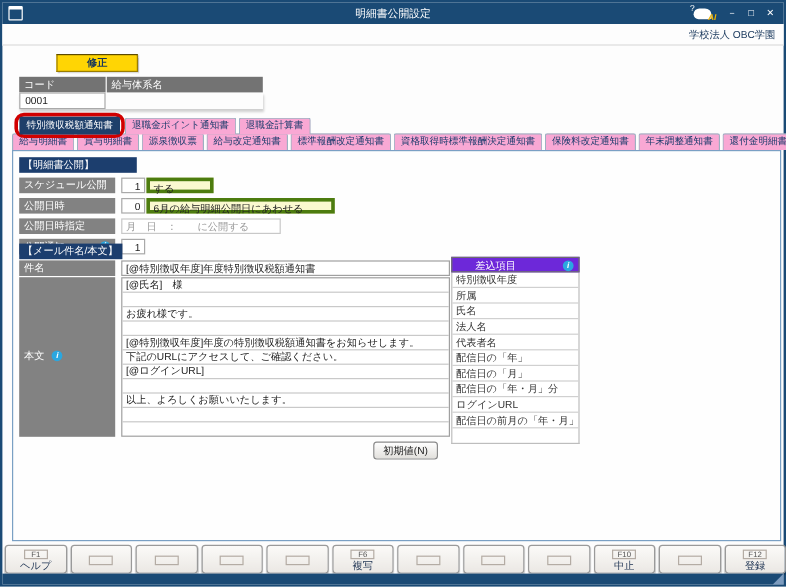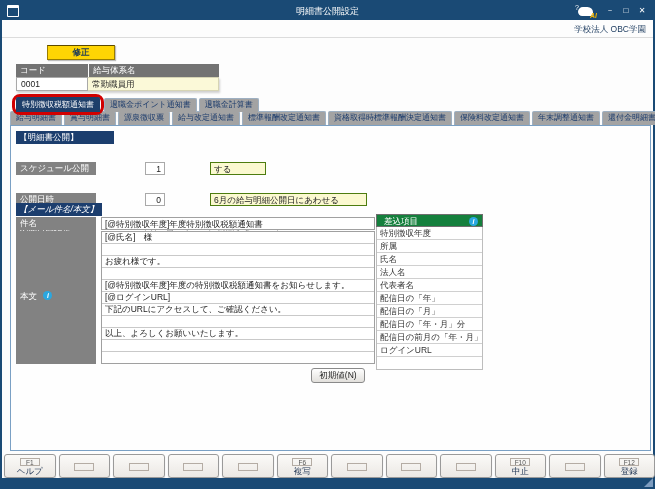--- a/index.html
+++ b/index.html
@@ -36,58 +36,58 @@
   .ct-h1{width:72px;}.ct-h2{width:130px;}
   .ct-row{display:flex;box-shadow:1px 2px 2px rgba(0,0,0,.18);}
   .ct-code{width:72px;height:14px;line-height:13px;background:#fff;border:1px solid #a9a9a9;
     box-sizing:border-box;padding-left:4px;}
   .ct-name{width:131px;height:14px;line-height:13px;background:#fbf9d8;border:1px solid #d6d4b4;
     border-left:none;box-sizing:border-box;padding-left:4px;}
   
   .tabrow{display:flex;gap:2px;align-items:flex-end;}
   .tabrow1{left:12px;top:95px;height:15px;z-index:3;}
   .tabrow2{left:8px;top:110px;height:13px;z-index:2;}
-  .tab{background:#a3a3a3;border:1px solid #9eb0c2;border-bottom:none;
+  .tab{background:#f9a8d4;border:1px solid #9eb0c2;border-bottom:none;
     border-radius:2px 2px 0 0;color:#1a3a6b;padding:0 5px;height:13px;line-height:12px;
     font-size:8px;white-space:nowrap;cursor:default;}
   .tab.active{background:#1e3f6a;color:#fff;border-color:#1e3f6a;height:14px;line-height:13px;}
   .annot{border:3px solid #d10000;border-radius:8px;padding:0px 1px;margin:-3px -2px;
     position:relative;z-index:4;background:transparent;}
   
   .panel{left:8px;top:123px;width:639px;height:324px;border:1px solid #7aa0c4;background:#fefefe;}
   .sec-header{background:#1c3e6e;color:#fff;height:13px;line-height:13px;padding-left:3px;
     box-sizing:border-box;}
-  .prow{display:flex;margin-top:18px;gap:44px;}
+  .prow{display:flex;margin-top:4px;}
   .plabel{width:80px;height:13px;line-height:13px;background:#828282;color:#fff;
     padding-left:4px;box-sizing:border-box;margin-right:5px;position:relative;}
   .pcode{height:13px;line-height:12px;background:#fff;border:1px solid #a9a9a9;
     box-sizing:border-box;text-align:right;padding-right:3px;margin-right:1px;}
-  .pval{height:13px;line-height:12px;background:#fbf9d0;border:1px solid #4d7c0f;
+  .pval{height:13px;line-height:12px;background:#fbf9d0;border:3px solid #4d7c0f;
     box-sizing:border-box;padding-left:3px;}
   .pval.disabled{background:#fff;border:1px solid #c8c8c8;color:#9a9a9a;}
   .info{display:inline-block;position:absolute;right:4px;top:2px;width:9px;height:9px;
     border-radius:50%;background:#2aa7e0;color:#fff;font-size:7px;line-height:9px;
     text-align:center;font-weight:bold;font-style:italic;}
   .info.inline{position:static;margin-left:4px;vertical-align:1px;}
   .pub-section{left:5px;top:5px;}
   .pub-section .sec-header{width:98px;}
   .mail-section{left:5px;top:77px;}
-  .mail-section .sec-header{width:86px;font-style:italic;}
+  .mail-section .sec-header{width:86px;}
   .subject-row{display:flex;margin-top:1px;}
   .subject-input{width:274px;height:13px;line-height:12px;background:#fff;
     border:1px solid #a0a0a0;box-sizing:border-box;padding-left:3px;}
   .body-row{display:flex;margin-top:1px;}
   .body-label{width:80px;height:133px;background:#828282;color:#fff;box-sizing:border-box;
     margin-right:5px;position:relative;padding:60px 0 0 4px;}
   .body-box{width:274px;box-sizing:border-box;border:1px solid #a0a0a0;background:#fff;}
   .bline{height:11px;line-height:11px;border-bottom:1px solid #c9c9c9;padding-left:3px;
     white-space:nowrap;overflow:hidden;}
   .bline:last-child{border-bottom:none;}
   .merge-table{left:365px;top:88px;width:107px;}
-  .merge-head{background:#15803d;color:#fff;height:13px;line-height:13px;padding-left:7px;
+  .merge-head{background:#6d28d9;color:#fff;height:13px;line-height:13px;padding-left:19px;
     box-sizing:border-box;position:relative;border:1px solid #6e6e6e;}
   .merge-list{border:1px solid #bdbdbd;border-top:none;background:#fff;}
   .mrow{height:12px;line-height:12px;border-bottom:1px solid #d0d0d0;padding-left:3px;
     color:#333;white-space:nowrap;}
   .mrow:last-child{border-bottom:none;}
   .default-btn{left:300px;top:242px;width:54px;height:15px;border:1px solid #8a8a8a;
     border-radius:3px;background:linear-gradient(#fefefe,#e2e0dc);text-align:center;
     line-height:13px;box-sizing:border-box;cursor:default;}
   
   .fnbar{left:2px;top:452px;width:651px;height:24px;display:flex;gap:3px;}
@@ -128,21 +128,20 @@
 
   <div class="abs mode-btn">修正</div>
 
   <div class="abs code-table">
     <div class="ct-head">
       <div class="ct-h ct-h1">コード</div>
       <div class="ct-h ct-h2">給与体系名</div>
     </div>
     <div class="ct-row">
       <div class="ct-code">0001</div>
-      <div class="ct-name">常勤職員用</div>
     </div>
   </div>
 
   <div class="abs tabrow tabrow1">
       <div class="annot">
         <div class="tab active">特別徴収税額通知書</div>
       </div>
       <div class="tab">退職金ポイント通知書</div>
       <div class="tab">退職金計算書</div>
     </div>
@@ -194,22 +193,22 @@
         <div class="body-label">
           <span>本文</span>
           <span class="info inline">i</span>
         </div>
         <div class="body-box" id="body-box">
             <div class="bline">[@氏名]　様</div>
             <div class="bline"></div>
             <div class="bline">お疲れ様です。</div>
             <div class="bline"></div>
             <div class="bline">[@特別徴収年度]年度の特別徴収税額通知書をお知らせします。</div>
+            <div class="bline">下記のURLにアクセスして、ご確認ください。</div>
             <div class="bline">[@ログインURL]</div>
-            <div class="bline">下記のURLにアクセスして、ご確認ください。</div>
             <div class="bline"></div>
             <div class="bline">以上、よろしくお願いいたします。</div>
             <div class="bline"></div>
             <div class="bline"></div>
           </div>
       </div>
     </div>
 
     <div class="abs merge-table">
       <div class="merge-head">
@@ -218,22 +217,22 @@
       </div>
       <div class="merge-list" id="merge-list">
           <div class="mrow">特別徴収年度</div>
           <div class="mrow">所属</div>
           <div class="mrow">氏名</div>
           <div class="mrow">法人名</div>
           <div class="mrow">代表者名</div>
           <div class="mrow">配信日の「年」</div>
           <div class="mrow">配信日の「月」</div>
           <div class="mrow">配信日の「年・月」分</div>
+          <div class="mrow">ログインURL</div>
           <div class="mrow">配信日の前月の「年・月」</div>
-          <div class="mrow">ログインURL</div>
           <div class="mrow"></div>
         </div>
     </div>
 
     <div class="abs default-btn">初期値(N)</div>
   </div>
 
   <div class="abs fnbar" id="fnbar">
       <button class="fnbtn">
         <div class="keybox">F1</div>

